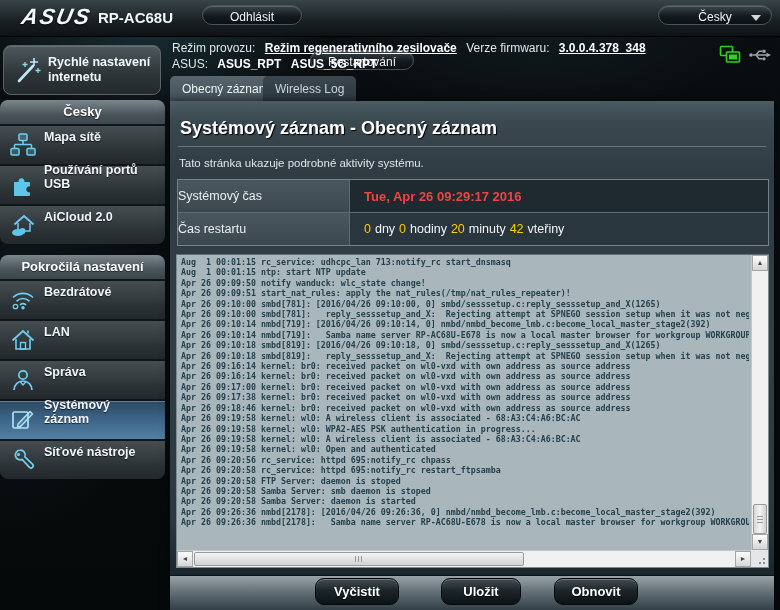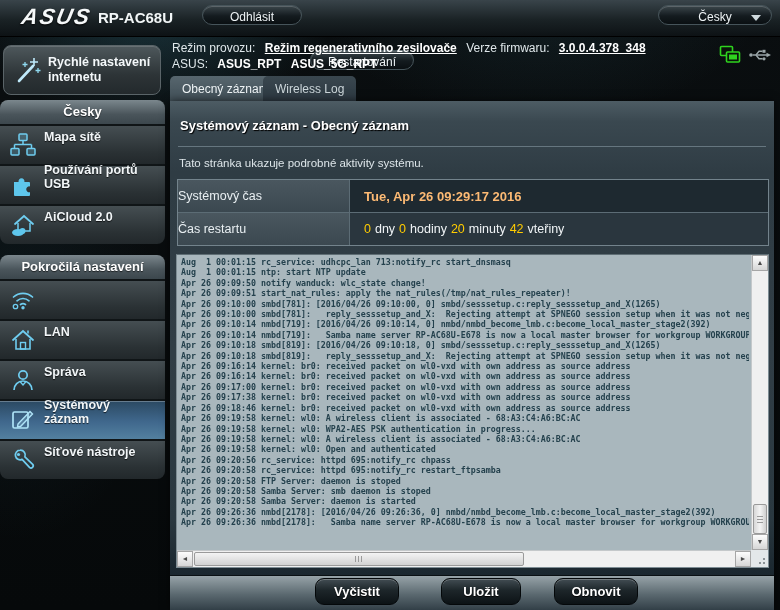--- a/index.html
+++ b/index.html
@@ -53,31 +53,31 @@
     box-shadow:inset 0 1px 0 rgba(255,255,255,.28);padding-left:20px;}
   
   .tab{position:absolute;top:76px;height:25px;border-radius:5px 5px 0 0;font-size:12px;
     line-height:26px;padding:0 12px;cursor:pointer;white-space:nowrap;}
   #tab1{left:170px;background:linear-gradient(#57666e,#414f57);color:#eef3f5;}
   #tab2{left:263px;background:linear-gradient(#3a474f,#2c3841);color:#ccd6da;}
   
   .panel{position:absolute;left:170px;top:101px;width:604px;height:509px;overflow:hidden;
     background:linear-gradient(180deg,#4d5c64 0%,#3a4850 4%,#2f3c44 14%,#313e46 50%,#2a3840 82%,#16222a 96%,#101b22 100%);
     box-shadow:0 0 8px rgba(0,0,0,.6);}
-  .page-title{position:absolute;left:10px;top:17px;font-size:13px;font-weight:bold;color:#fff;
+  .page-title{position:absolute;left:10px;top:17px;font-size:18px;font-weight:bold;color:#fff;
     text-shadow:1px 1px 1px #000;}
   .hr{position:absolute;left:8px;top:45px;width:588px;height:1px;background:#66767f;}
   .desc{position:absolute;left:9px;top:56px;font-size:11.5px;color:#dde5e9;}
   .infotable{position:absolute;left:7px;top:78px;width:590px;border:1px solid #73838c;}
   .itr{display:flex;height:32px;}
   .itr + .itr{border-top:1px solid #5c6c75;}
   .itl{width:172px;background:linear-gradient(#4a575f,#3b4850);border-right:1px solid #5c6c75;
     display:flex;align-items:center;font-size:12.5px;color:#e9eff2;box-sizing:border-box;}
   .itv1{flex:1;background:#1e2930;display:flex;align-items:center;padding-left:14px;
-    font-weight:bold;font-size:13px;color:#fdba74;}
+    font-weight:bold;font-size:13px;color:#ef4444;}
   .itv2{flex:1;background:#2a363e;display:flex;align-items:center;padding-left:14px;
     font-size:12.5px;color:#f0f4f6;}
   .itv2 span{margin-right:4px;}
   .num{color:#ffcc00;}
   
   .logbox{position:absolute;left:6px;top:153px;width:593px;height:314px;box-sizing:border-box;
     background:#a9b7bd;border:1px solid #7d8c93;border-top-color:#5f6e75;}
   .logtext{position:absolute;left:4px;top:2px;right:19px;bottom:19px;overflow:hidden;
     font-family:"DejaVu Sans Mono",monospace;font-size:8.3px;line-height:10.4px;font-weight:bold;
     color:#24414d;white-space:pre;cursor:text;}
@@ -197,20 +197,21 @@
   <div class="menu" id="menu2">
     <div class="menu-header">Pokročilá nastavení</div>
     <div class="menu-item">
       <svg width="26" height="26" viewBox="0 0 26 26">
         <path d="M3.5 10 a14 14 0 0 1 19 0" stroke="#6fcdf0" stroke-width="1.7" fill="none" stroke-linecap="round"></path>
         <path d="M7 13.8 a9 9 0 0 1 12 0" stroke="#6fcdf0" stroke-width="1.7" fill="none" stroke-linecap="round"></path>
         <path d="M10.5 17.5 a4.5 4.5 0 0 1 5 0" stroke="#6fcdf0" stroke-width="1.7" fill="none" stroke-linecap="round"></path>
         <circle cx="13" cy="20.8" r="1.7" fill="#6fcdf0"></circle>
         <circle cx="5.5" cy="19.5" r="2.2" stroke="#6fcdf0" stroke-width="1.3" fill="none"></circle>
       </svg>
+      <div class="mi-label">Bezdrátové</div>
     </div>
     <div class="menu-item">
       <svg width="26" height="26" viewBox="0 0 26 26">
         <path d="M3 13 L13 4 L23 13" stroke="#6fcdf0" stroke-width="1.8" fill="none" stroke-linecap="round"></path>
         <path d="M6 12 v10 h14 v-10" stroke="#6fcdf0" stroke-width="1.6" fill="none"></path>
         <rect x="10.5" y="15.5" width="5" height="6.5" stroke="#6fcdf0" stroke-width="1.4" fill="none"></rect>
         <path d="M18 6.5 v-3" stroke="#6fcdf0" stroke-width="1.6" fill="none"></path>
       </svg>
       <div class="mi-label">LAN</div>
     </div>

